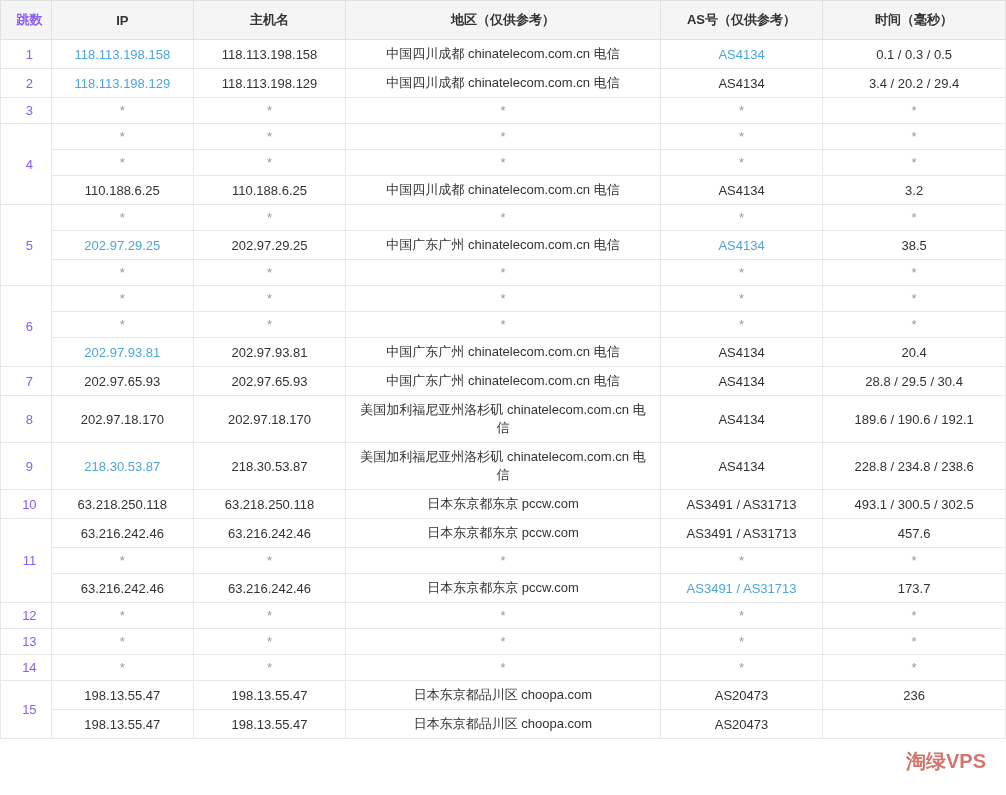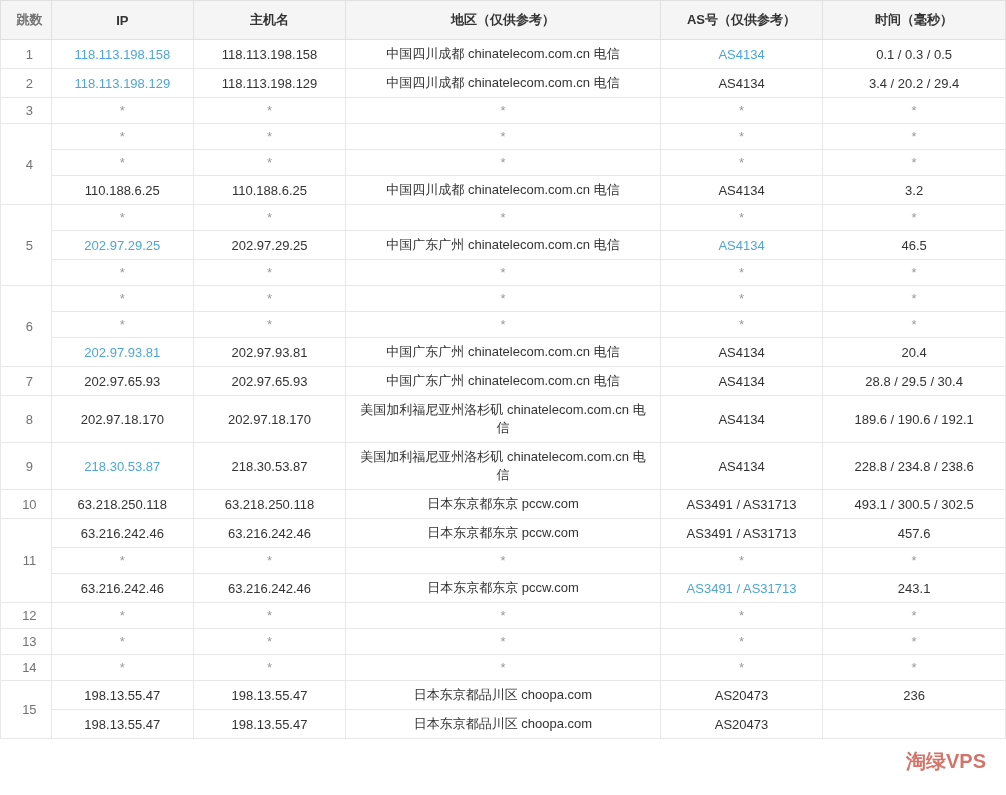--- a/index.html
+++ b/index.html
@@ -33,21 +33,21 @@
     }
     tbody td {
       padding: 5px 8px;
       text-align: center;
       border: 1px solid #e8e8e8;
       vertical-align: middle;
       word-break: break-all;
     }
     .hop-num {
       width: 50px;
-      color: #737373;
+      color: #8b5cf6;
       padding-left: 15px;
     }
     .ip-col {
       width: 140px;
     }
     .hostname-col {
       width: 150px;
     }
     .region-col {
       width: 310px;
@@ -144,21 +144,21 @@
           <td style="color: rgb(153, 153, 153);">*</td>
           <td style="color: rgb(153, 153, 153);">*</td>
           <td style="color: rgb(153, 153, 153);">*</td>
           <td style="color: rgb(153, 153, 153);">*</td>
         </tr>
         <tr>
           <td><a class="link-blue" href="#">202.97.29.25</a></td>
           <td>202.97.29.25</td>
           <td>中国广东广州 chinatelecom.com.cn 电信</td>
           <td><a class="link-blue" href="#">AS4134</a></td>
-          <td>46.5</td>
+          <td>38.5</td>
         </tr>
         <tr>
           <td style="color: rgb(153, 153, 153);">*</td>
           <td style="color: rgb(153, 153, 153);">*</td>
           <td style="color: rgb(153, 153, 153);">*</td>
           <td style="color: rgb(153, 153, 153);">*</td>
           <td style="color: rgb(153, 153, 153);">*</td>
         </tr>
         <tr>
           <td class="hop-num" rowspan="3">6</td>
@@ -227,21 +227,21 @@
           <td style="color: rgb(153, 153, 153);">*</td>
           <td style="color: rgb(153, 153, 153);">*</td>
           <td style="color: rgb(153, 153, 153);">*</td>
           <td style="color: rgb(153, 153, 153);">*</td>
         </tr>
         <tr>
           <td>63.216.242.46</td>
           <td>63.216.242.46</td>
           <td>日本东京都东京 pccw.com</td>
           <td><a class="link-blue" href="#">AS3491 / AS31713</a></td>
-          <td>243.1</td>
+          <td>173.7</td>
         </tr>
         <tr>
           <td class="hop-num">12</td>
           <td class="star">*</td>
           <td class="star">*</td>
           <td class="star">*</td>
           <td class="star">*</td>
           <td class="star">*</td>
         </tr>
         <tr>

